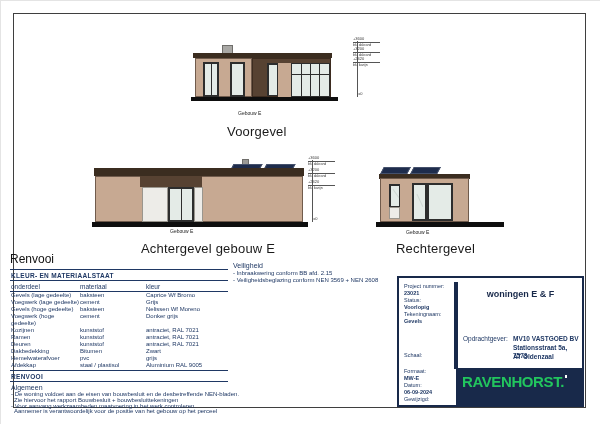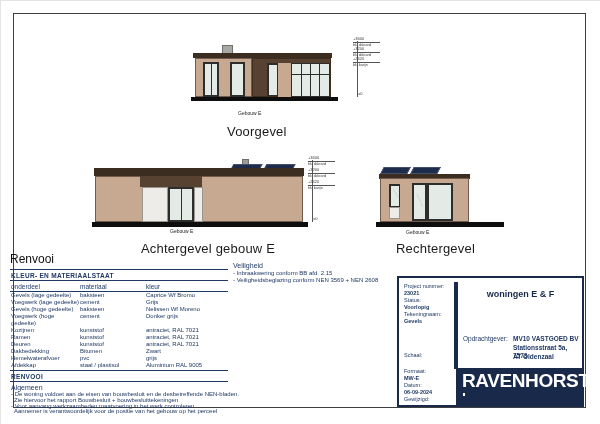--- a/index.html
+++ b/index.html
@@ -55,21 +55,21 @@
   
   .tblock{position:absolute;left:397px;top:276px;width:187px;height:131px;box-sizing:border-box;border:2px solid #18294a;background:#fff;color:#1f3864;}
   .tb-label{position:absolute;font-size:5.5px;line-height:6px;}
   .tb-value{position:absolute;font-size:5.5px;line-height:6px;font-weight:bold;}
   .tb-divider{position:absolute;left:55px;top:4px;width:4px;height:87px;background:#18294a;}
   .plan-title{position:absolute;left:62px;top:11px;width:119px;text-align:center;font-weight:bold;color:#18294a;}
   .plan-title .l1,.plan-title .l2{display:block;font-size:9px;line-height:11px;}
   .client-label{position:absolute;left:64px;top:57px;font-size:6.5px;}
   .client-val{position:absolute;left:114px;font-size:6.5px;font-weight:bold;line-height:8px;}
   .logo{position:absolute;left:57px;top:90px;width:126px;height:37px;background:#18294a;box-sizing:border-box;padding:5px 0 0 6px;}
-  .logo-name{color:#ffffff;font-size:19px;font-weight:bold;letter-spacing:-0.4px;line-height:15px;display:inline-block;}
+  .logo-name{color:#22c55e;font-size:15px;font-weight:bold;letter-spacing:-0.4px;line-height:15px;display:inline-block;}
   .logo-sq{display:inline-block;width:2.5px;height:2.5px;background:#fff;vertical-align:top;margin-left:0.5px;margin-top:2px;}
   .logo-sub{color:#b7c0ce;font-size:10.5px;letter-spacing:1px;line-height:11px;display:block;}
 </style>
 </head>
 <body>
 
 <div class="abs page-edge"></div>
 <div class="abs sheet-frame"></div>
 
 <div>

